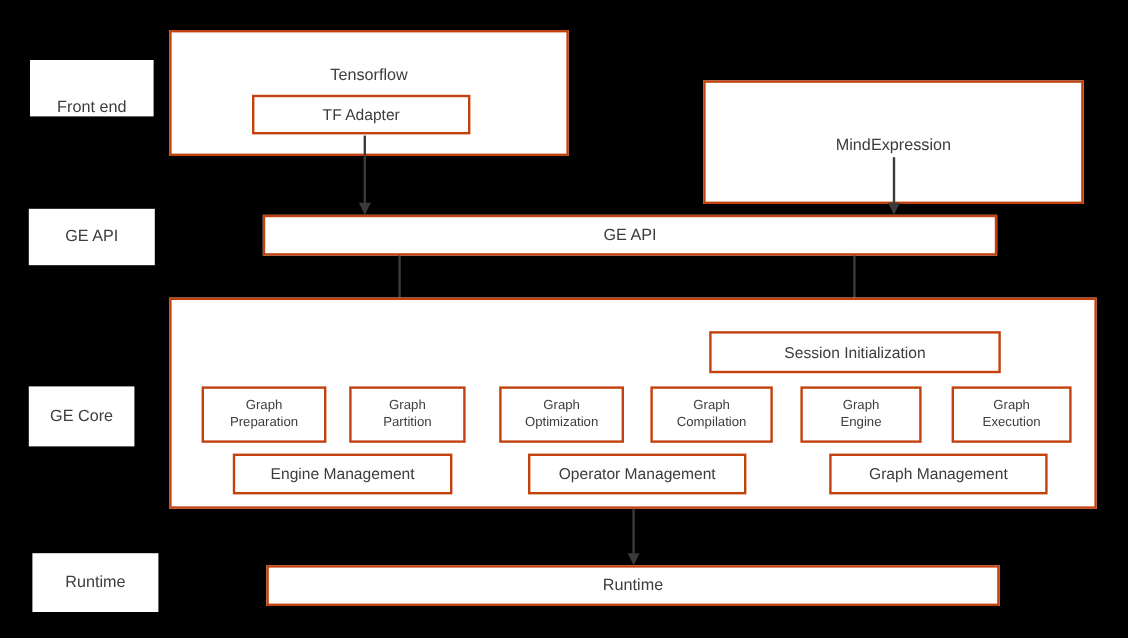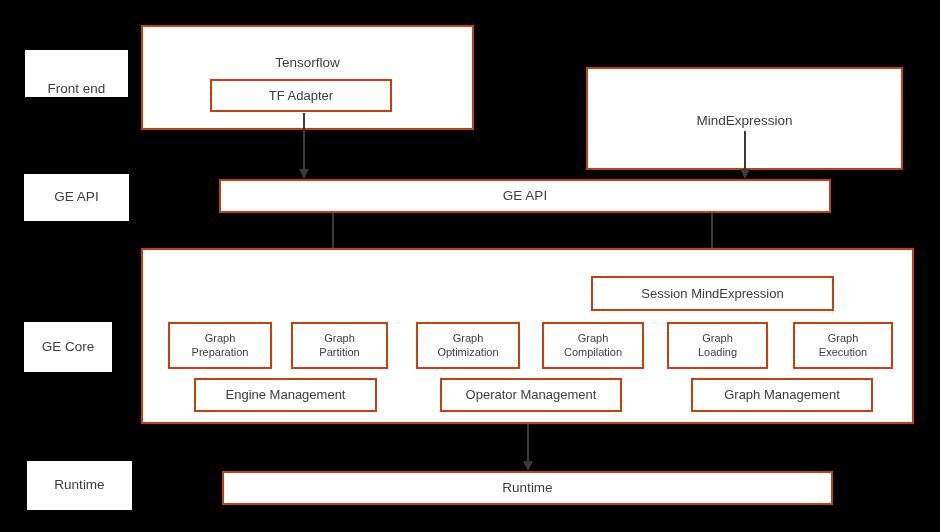--- a/index.html
+++ b/index.html
@@ -122,41 +122,41 @@
 
   <div class="arrow" style="left:711px; top:213px; height:62px;">
     <div class="shaft" style="height:52px;"></div>
     <div class="head" style="top:52px;"></div>
   </div>
 
   <div class="box bordered panel" style="left:141px; top:248px; width:773px; height:176px;">
 
 
     <div class="box bordered node" style="left:448px; top:26px; width:243px; height:35px;">
-      <span>Session MindExpression</span>
+      <span>Session Initialization</span>
     </div>
 
     <div class="box bordered node-sm" style="left:25px; top:72px; width:104px; height:47px;">
       <span><span>Graph</span><br><span>Preparation</span></span>
     </div>
 
     <div class="box bordered node-sm" style="left:148px; top:72px; width:97px; height:47px;">
       <span><span>Graph</span><br><span>Partition</span></span>
     </div>
 
     <div class="box bordered node-sm" style="left:273px; top:72px; width:104px; height:47px;">
       <span><span>Graph</span><br><span>Optimization</span></span>
     </div>
 
     <div class="box bordered node-sm" style="left:399px; top:72px; width:102px; height:47px;">
       <span><span>Graph</span><br><span>Compilation</span></span>
     </div>
 
     <div class="box bordered node-sm" style="left:524px; top:72px; width:101px; height:47px;">
-      <span><span>Graph</span><br><span>Loading</span></span>
+      <span><span>Graph</span><br><span>Engine</span></span>
     </div>
 
     <div class="box bordered node-sm" style="left:650px; top:72px; width:100px; height:47px;">
       <span><span>Graph</span><br><span>Execution</span></span>
     </div>
 
     <div class="box bordered node" style="left:51px; top:128px; width:183px; height:34px;">
       <span>Engine Management</span>
     </div>
 

